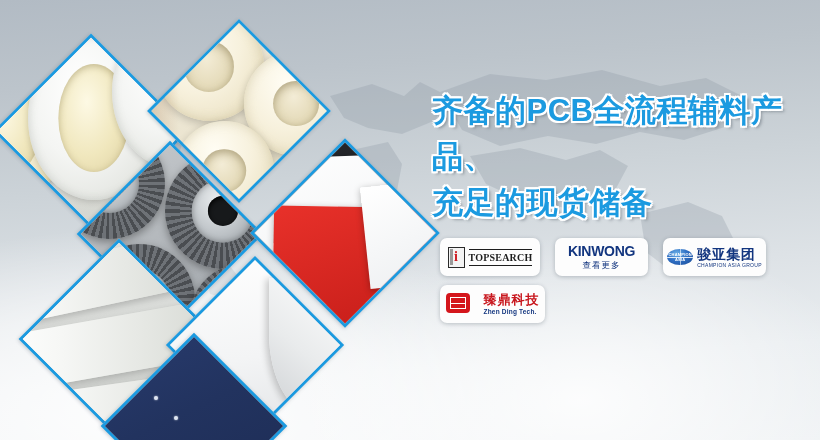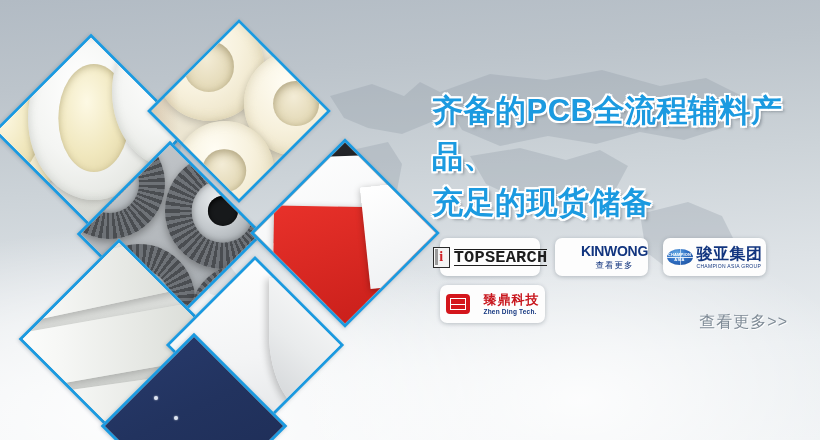--- a/index.html
+++ b/index.html
@@ -129,39 +129,39 @@
 
   .logos{position:absolute;left:8px;top:238px;width:380px;}
   .logo-row{display:flex;gap:15px;margin-bottom:9px;}
   .badge{
     background:#fdfdfd;border-radius:7px;
     box-shadow:0 1px 4px rgba(40,55,70,.28);
     display:flex;align-items:center;justify-content:center;
     height:38px;
   }
   .badge.b1{width:100px;}
-  .badge.b2{width:93px;justify-content:flex-end;}
+  .badge.b2{width:93px;}
   .badge.b3{width:103px;}
   .badge.b4{width:105px;}
 
   
   .ts{display:flex;align-items:center;gap:4px;}
   .ts-mark{
     width:15px;height:19px;border:1.6px solid #2a2a2a;background:#f4f4f4;
     position:relative;display:inline-block;
   }
   .ts-mark::after{
     content:"i";position:absolute;left:50%;top:48%;transform:translate(-50%,-50%);
     color:#cf2026;font-weight:bold;font-size:14px;font-family:"Liberation Serif",serif;line-height:1;
   }
   .ts-mark::before{
     content:"";position:absolute;left:1px;top:1px;width:3px;height:16px;background:#9a9a9a;
   }
   .ts-txt{
-    font-family:Liberation Mono, monospace;font-size:17px;font-weight:bold;color:#1d1d1d;
+    font-family:Liberation Serif, serif;font-size:10px;font-weight:bold;color:#1d1d1d;
     letter-spacing:.2px;border-top:1.1px solid #1d1d1d;border-bottom:1.1px solid #1d1d1d;
     padding:1px 0;line-height:13px;
   }
 
   
   .kw{text-align:center;line-height:1;}
   .kw-main{font-size:14px;font-weight:bold;color:#12357f;letter-spacing:-.3px;}
   .kw-sub{font-size:8.5px;color:#12357f;margin-top:3px;letter-spacing:1px;}
 
   
@@ -173,25 +173,25 @@
   }
   .ca-globe::before{
     content:"";position:absolute;left:0;right:0;top:48%;height:1px;background:rgba(255,255,255,.85);
   }
   .ca-globe::after{
     content:"";position:absolute;left:50%;top:-10%;width:1px;height:120%;background:rgba(255,255,255,.6);
   }
   .ca-gtxt{position:absolute;left:0;right:0;top:18%;text-align:center;font-size:4px;color:#fff;
     letter-spacing:.2px;z-index:2;font-weight:bold;}
   .ca-txt{line-height:1;text-align:left;}
-  .ca-cn{font-size:16px;font-weight:bold;color:#12357f;letter-spacing:.5px;font-family:Liberation Serif, serif;}
+  .ca-cn{font-size:14px;font-weight:bold;color:#12357f;letter-spacing:.5px;}
   .ca-en{font-size:5px;color:#12357f;letter-spacing:.3px;margin-top:2px;}
 
   
-  .zd{display:flex;align-items:center;gap:14px;}
+  .zd{display:flex;align-items:flex-start;gap:14px;}
   .zd-mark{
     width:24px;height:20px;border-radius:4px;background:#d4161c;position:relative;flex:0 0 auto;
   }
   .zd-mark::before{
     content:"";position:absolute;left:4px;top:4px;right:4px;bottom:4px;
     border:1.3px solid #fff;
   }
   .zd-mark::after{
     content:"";position:absolute;left:4px;top:50%;right:4px;height:1.3px;background:#fff;
   }
@@ -387,17 +387,16 @@
             <span class="zd-txt">
               <span class="zd-cn" style="display:block;">臻鼎科技</span>
               <span class="zd-en" style="display:block;">Zhen Ding Tech.</span>
             </span>
           </div>
         </div>
       </div>
 
     </div>
 
-    <div class="more">查看更多&gt;&gt;</div>
 
   </div>
 
 </div>
 
 </body></html>

